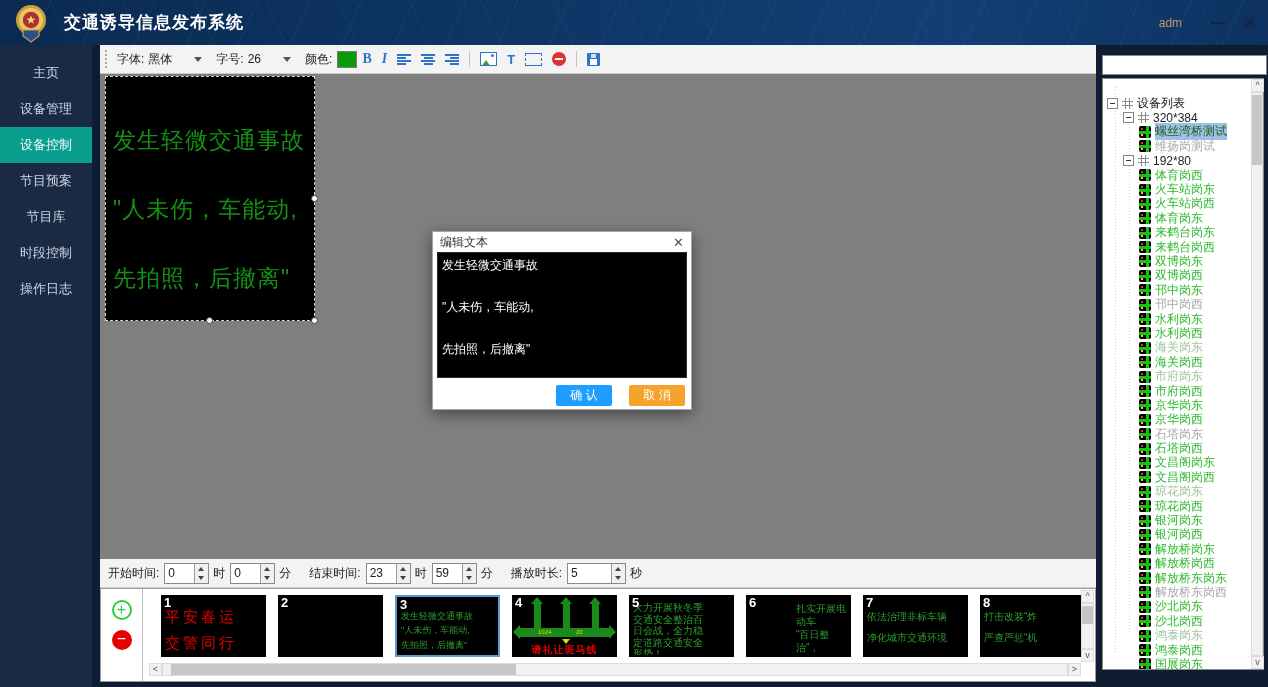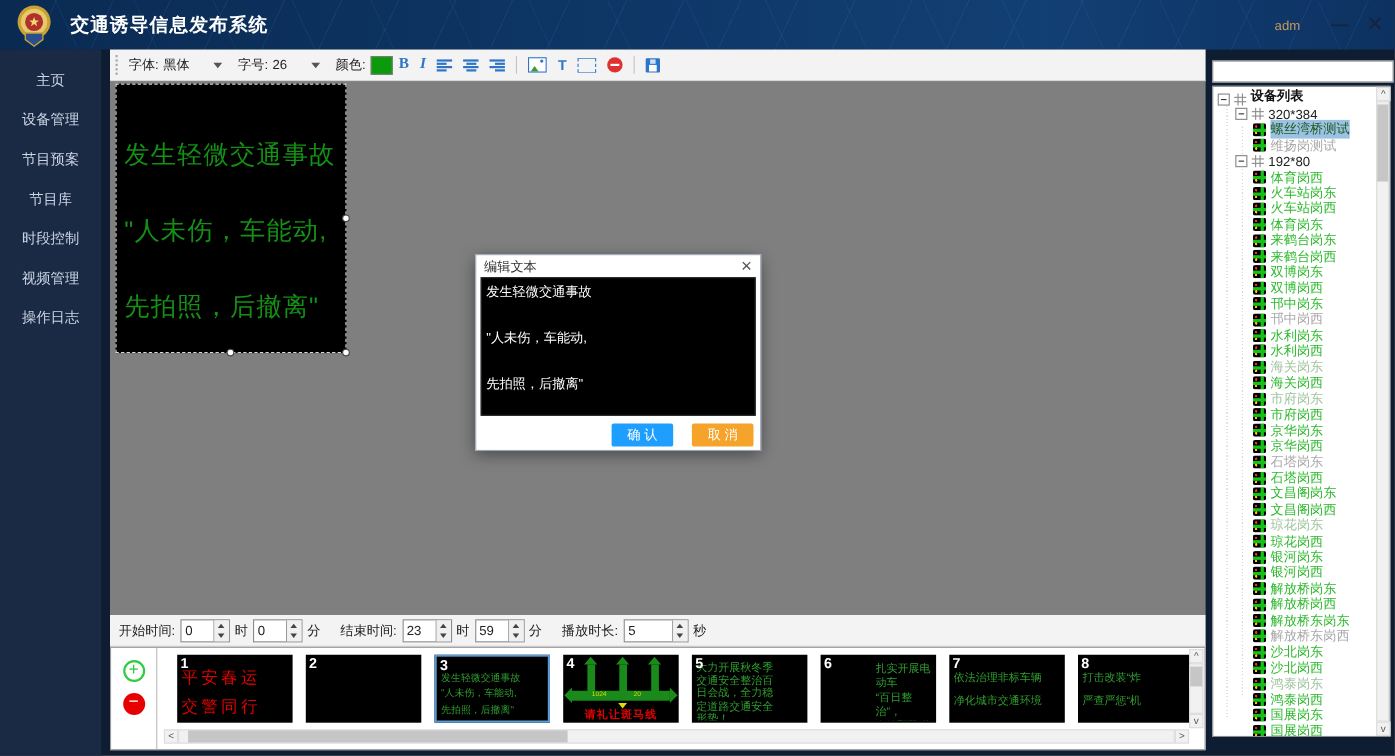--- a/index.html
+++ b/index.html
@@ -128,21 +128,21 @@
   
   .rightpanel{position:absolute;left:1100px;top:45px;width:166px;height:642px;}
   .searchrow{position:absolute;left:2px;top:10px;right:2px;height:20px;display:flex;}
   .searchrow input{flex:1;border:1px solid #888;height:20px;box-sizing:border-box;padding:0 4px;font-size:12px;}
   .treebox{position:absolute;left:2px;top:33px;right:2px;height:592px;background:#fff;border:1px solid #8a8a8a;
     box-sizing:border-box;overflow:hidden;font-size:12px;
     background-image:repeating-linear-gradient(to bottom,rgba(160,160,160,.55) 0 1px,transparent 1px 3px),
                      repeating-linear-gradient(to bottom,rgba(160,160,160,.45) 0 1px,transparent 1px 3px);
     background-size:1px 96%,1px 88%;background-position:12px 8px,26px 36px;background-repeat:no-repeat;background-color:#fff;}
   .tree-row{height:14.4px;display:flex;align-items:center;white-space:nowrap;}
-  .tree-row.root{padding-left:4px;margin-top:3px;font-weight:bold;color:#111;align-items:flex-end;}
+  .tree-row.root{padding-left:4px;margin-top:17px;font-weight:normal;color:#111;}
   .tree-row.group{padding-left:20px;color:#222;}
   .tree-row.leaf{padding-left:36px;}
   .toggle{width:9px;height:9px;border:1px solid #848484;background:#fff;position:relative;margin-right:4px;flex:0 0 auto;box-sizing:content-box;}
   .toggle::before{content:"";position:absolute;left:2px;top:4px;width:5px;height:1px;background:#333;}
   .root-icon,.group-icon{width:11px;height:11px;margin-right:4px;flex:0 0 auto;
     background-image:linear-gradient(#8a8a8a,#8a8a8a),linear-gradient(#8a8a8a,#8a8a8a),linear-gradient(#8a8a8a,#8a8a8a),linear-gradient(#8a8a8a,#8a8a8a);
     background-size:1px 11px,1px 11px,11px 1px,11px 1px;background-position:3px 0,7px 0,0 3px,0 7px;background-repeat:no-repeat;}
   .dev-icon{width:12px;height:12px;border-radius:2px;margin-right:4px;flex:0 0 auto;
     background:
       radial-gradient(circle,#f03030 0 35%,transparent 45%) 1px 1px/4px 4px no-repeat,
@@ -169,24 +169,24 @@
   <div class="app-title">交通诱导信息发布系统</div>
   <div class="hspacer"></div>
   <div class="user">adm</div>
   <div class="win-btn win-min">—</div>
   <div class="win-btn win-close">✕</div>
 </div>
 
 <div class="sidebar">
     <div class="side-item">主页</div>
     <div class="side-item">设备管理</div>
+    <div class="side-item active">设备控制</div>
     <div class="side-item">节目预案</div>
     <div class="side-item">节目库</div>
     <div class="side-item">时段控制</div>
-    <div class="side-item">视频管理</div>
     <div class="side-item">操作日志</div>
   </div>
 
 <div class="main">
 
   <div class="toolbar">
     <span class="grip"></span>
     <div class="combo">
       <span>字体:</span>
       <span class="val">黑体</span>

